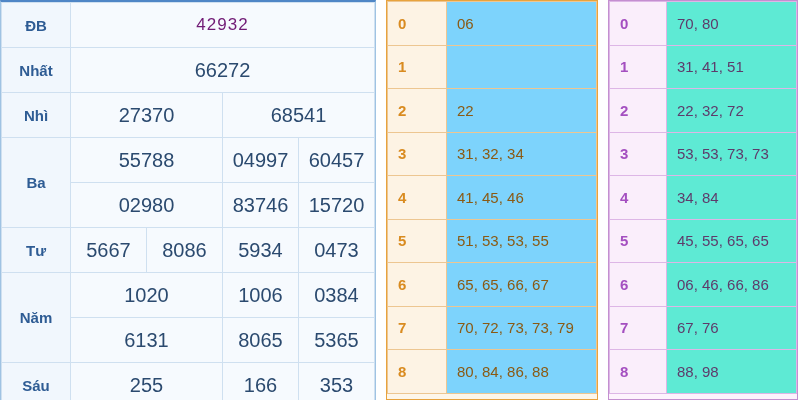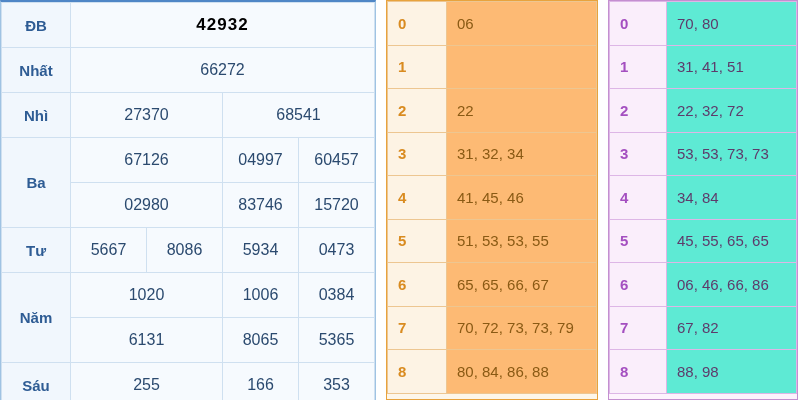--- a/index.html
+++ b/index.html
@@ -45,27 +45,27 @@
     background: #f6fafe;
   }
   table.main td.label {
     width: 64px;
     font-weight: bold;
     color: #2e5c94;
     font-size: 15px;
     background: #f1f7fd;
   }
   table.main td.db {
-    color: #000000;
-    font-weight: bold;
+    color: #701a75;
+    font-weight: normal;
     font-size: 17px;
     letter-spacing: 1px;
   }
   table.main td.big {
-    font-size: 16px;
+    font-size: 20px;
   }
 
   
   .gap {
     width: 10px;
     height: 400px;
   }
 
   
   .tail-panel {
@@ -90,21 +90,21 @@
   table.tail td {
     height: 42.5px;
     font-size: 15px;
     padding: 0 10px;
     text-align: left;
     vertical-align: middle;
   }
   .tail-panel.orange table.tail td {
     border: 1px solid #edc691;
     color: #8a5a14;
-    background: #fdba74;
+    background: #7dd3fc;
   }
   .tail-panel.orange table.tail td.key {
     width: 38px;
     text-align: left;
     font-weight: bold;
     color: #d98b20;
     background: #fdf3e4;
   }
   .tail-panel.purple table.tail td {
     border: 1px solid #ddb6e6;
@@ -135,21 +135,21 @@
           <td class="label">Nhất</td>
           <td class="big" colspan="4">66272</td>
         </tr>
         <tr>
           <td class="label">Nhì</td>
           <td class="big" colspan="2">27370</td>
           <td class="big" colspan="2">68541</td>
         </tr>
         <tr>
           <td class="label" rowspan="2">Ba</td>
-          <td class="big" colspan="2">67126</td>
+          <td class="big" colspan="2">55788</td>
           <td class="big">04997</td>
           <td class="big">60457</td>
         </tr>
         <tr>
           <td class="big" colspan="2">02980</td>
           <td class="big">83746</td>
           <td class="big">15720</td>
         </tr>
         <tr>
           <td class="label">Tư</td>
@@ -252,21 +252,21 @@
         <tr>
           <td class="key">5</td>
           <td>45, 55, 65, 65</td>
         </tr>
         <tr>
           <td class="key">6</td>
           <td>06, 46, 66, 86</td>
         </tr>
         <tr>
           <td class="key">7</td>
-          <td>67, 82</td>
+          <td>67, 76</td>
         </tr>
         <tr>
           <td class="key">8</td>
           <td>88, 98</td>
         </tr>
       </tbody>
     </table>
   </div>
 
 </div>

